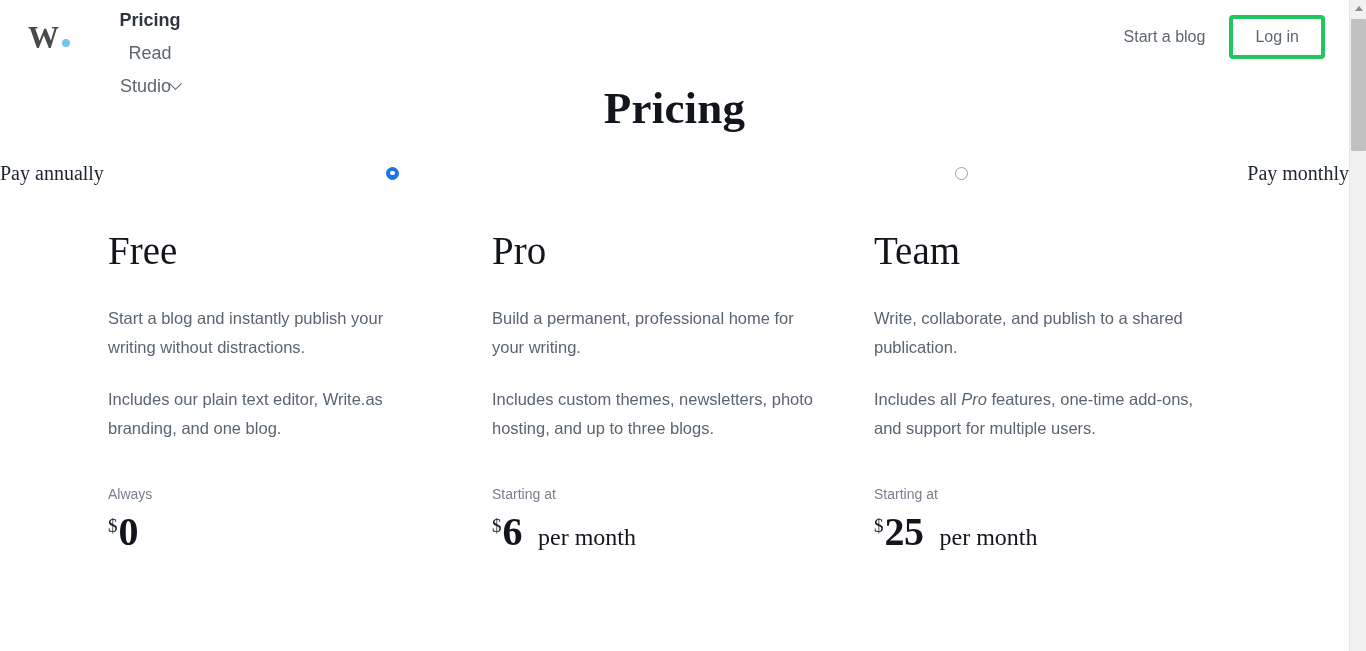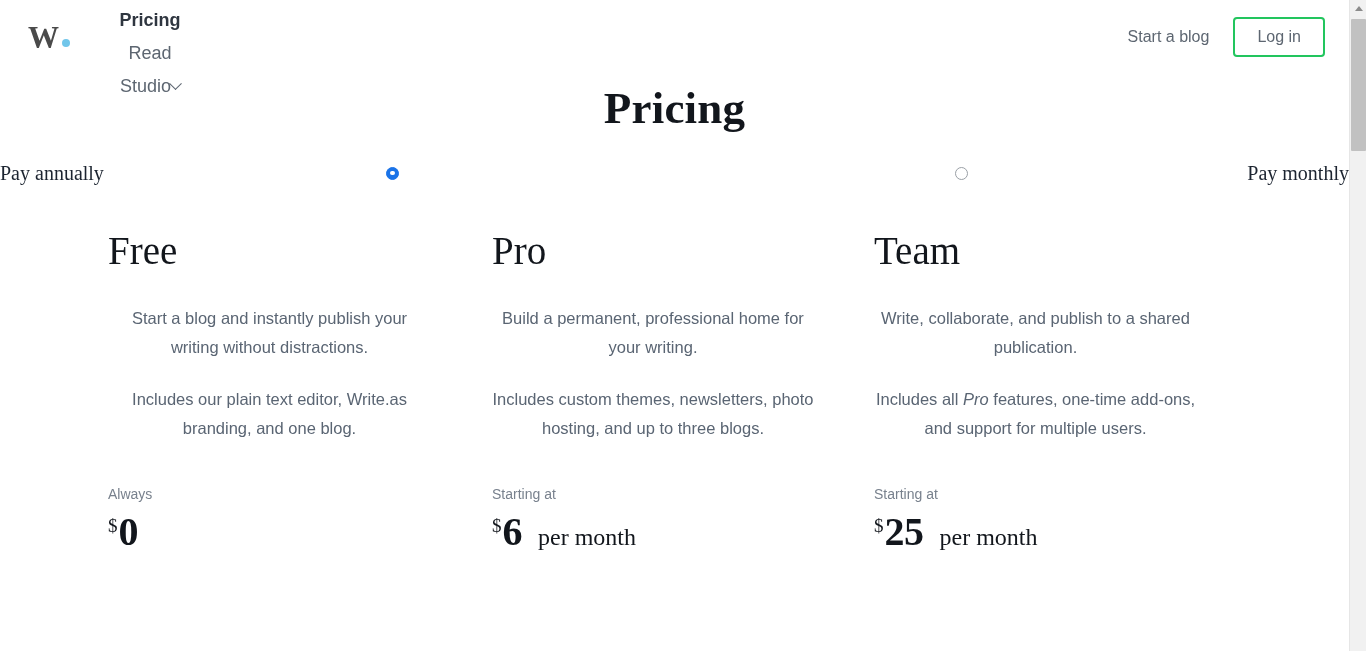--- a/index.html
+++ b/index.html
@@ -103,21 +103,21 @@
     color: #5d6671;
     text-decoration: none;
     padding: 6px 12px;
     cursor: pointer;
     white-space: nowrap;
   }
   .btn-outline {
     font-size: 16px;
     color: #5d6671;
     background: #fff;
-    border: 2px solid #22c55e;
+    border: 4px solid #22c55e;
     border-radius: 4px;
     padding: 9px 22px;
     cursor: pointer;
     font-family: "Liberation Sans", sans-serif;
     white-space: nowrap;
   }
 
   
   .hero { text-align: center; padding-top: 10px; }
   .hero h1 {
@@ -195,21 +195,20 @@
     font-size: 39px;
     color: #12161c;
     margin: 0 0 32px 0;
     line-height: 1.1;
   }
   .plan p {
     font-size: 16.5px;
     line-height: 1.74;
     color: #5a6573;
     margin: 0 0 23px 0;
-    text-align: center;
   }
   .plan p em { font-style: italic; }
 
   .price-block { margin-top: 44px; }
   .price-label {
     font-size: 14px;
     color: #78818d;
     margin-bottom: 6px;
   }
   .price-row {

